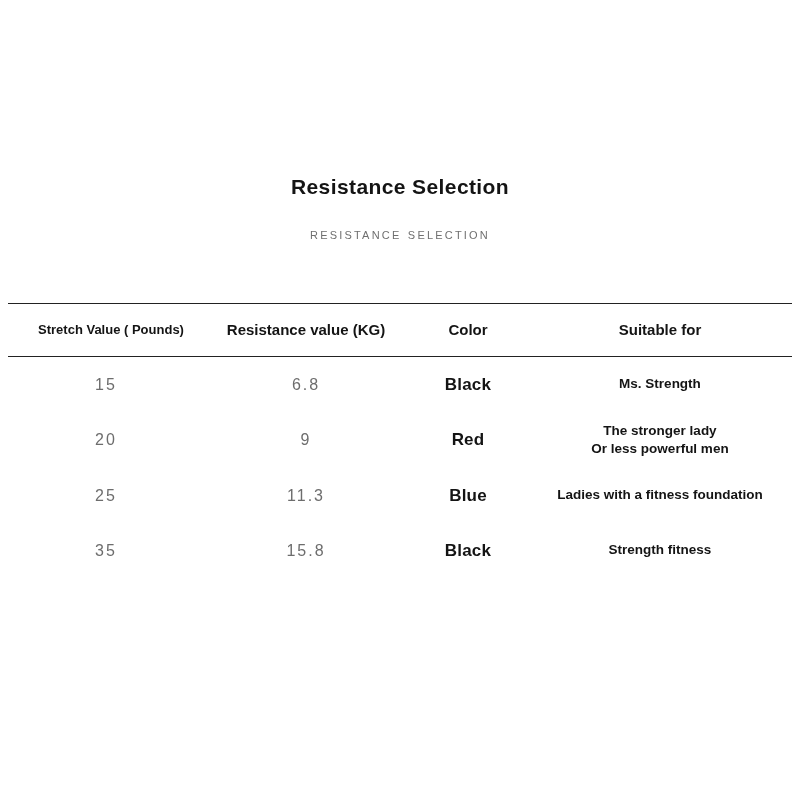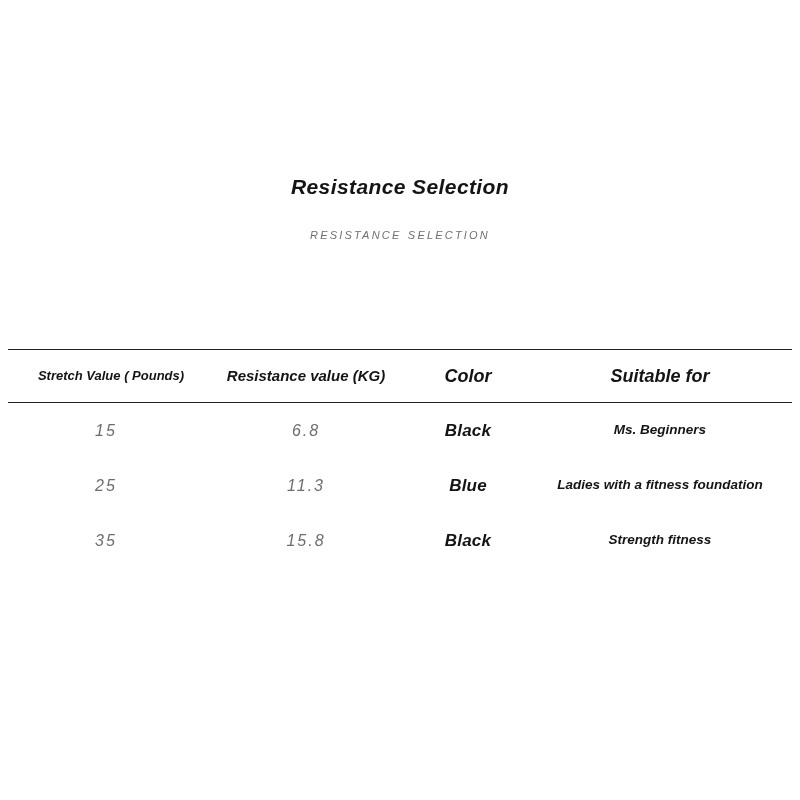--- a/index.html
+++ b/index.html
@@ -12,21 +12,20 @@
     background: #ffffff;
     font-family: "Liberation Sans", sans-serif;
     color: #1a1a1a;
     overflow: hidden;
   }
   .page {
     position: relative;
     width: 800px;
     height: 658px;
     box-sizing: border-box;
-    font-style: italic;
   }
 
   
   .title-block {
     position: absolute;
     top: 175px;
     left: 0;
     width: 800px;
     text-align: center;
   }
@@ -48,21 +47,20 @@
   .sub-title::first-letter {
     font-size: 15px;
   }
 
   
   .table-wrap {
     position: absolute;
     top: 303px;
     left: 8px;
     width: 784px;
-    margin-top: 46px;
   }
   .rule-top {
     border-top: 1.6px solid #222;
     width: 784px;
     height: 0;
   }
   .rule-head {
     border-top: 1.1px solid #222;
     width: 784px;
     height: 0;
@@ -76,21 +74,21 @@
     padding: 0;
     vertical-align: middle;
   }
   col.c1 { width: 196px; }
   col.c2 { width: 204px; }
   col.c3 { width: 120px; }
   col.c4 { width: 264px; }
 
   thead th {
     height: 52px;
-    font-size: 18px;
+    font-size: 15px;
     font-weight: bold;
     color: #141414;
     text-align: center;
     line-height: 1.35;
   }
   thead th.h-stretch {
     font-size: 13px;
     padding-left: 10px;
   }
   thead th.h-res {
@@ -156,21 +154,27 @@
         <col class="c1">
           <col class="c2">
           <col class="c3">
           <col class="c4">
       </colgroup>
       <tbody>
         <tr>
           <td class="val">15</td>
           <td class="val">6.8</td>
           <td class="color">Black</td>
-          <td class="suit">Ms. Beginners</td>
+          <td class="suit">Ms. Strength</td>
+        </tr>
+        <tr class="tall">
+          <td class="val">20</td>
+          <td class="val">9</td>
+          <td class="color">Red</td>
+          <td class="suit">The stronger lady<br>Or less powerful men</td>
         </tr>
         <tr>
           <td class="val">25</td>
           <td class="val">11.3</td>
           <td class="color">Blue</td>
           <td class="suit">Ladies with a fitness foundation</td>
         </tr>
         <tr>
           <td class="val">35</td>
           <td class="val">15.8</td>

